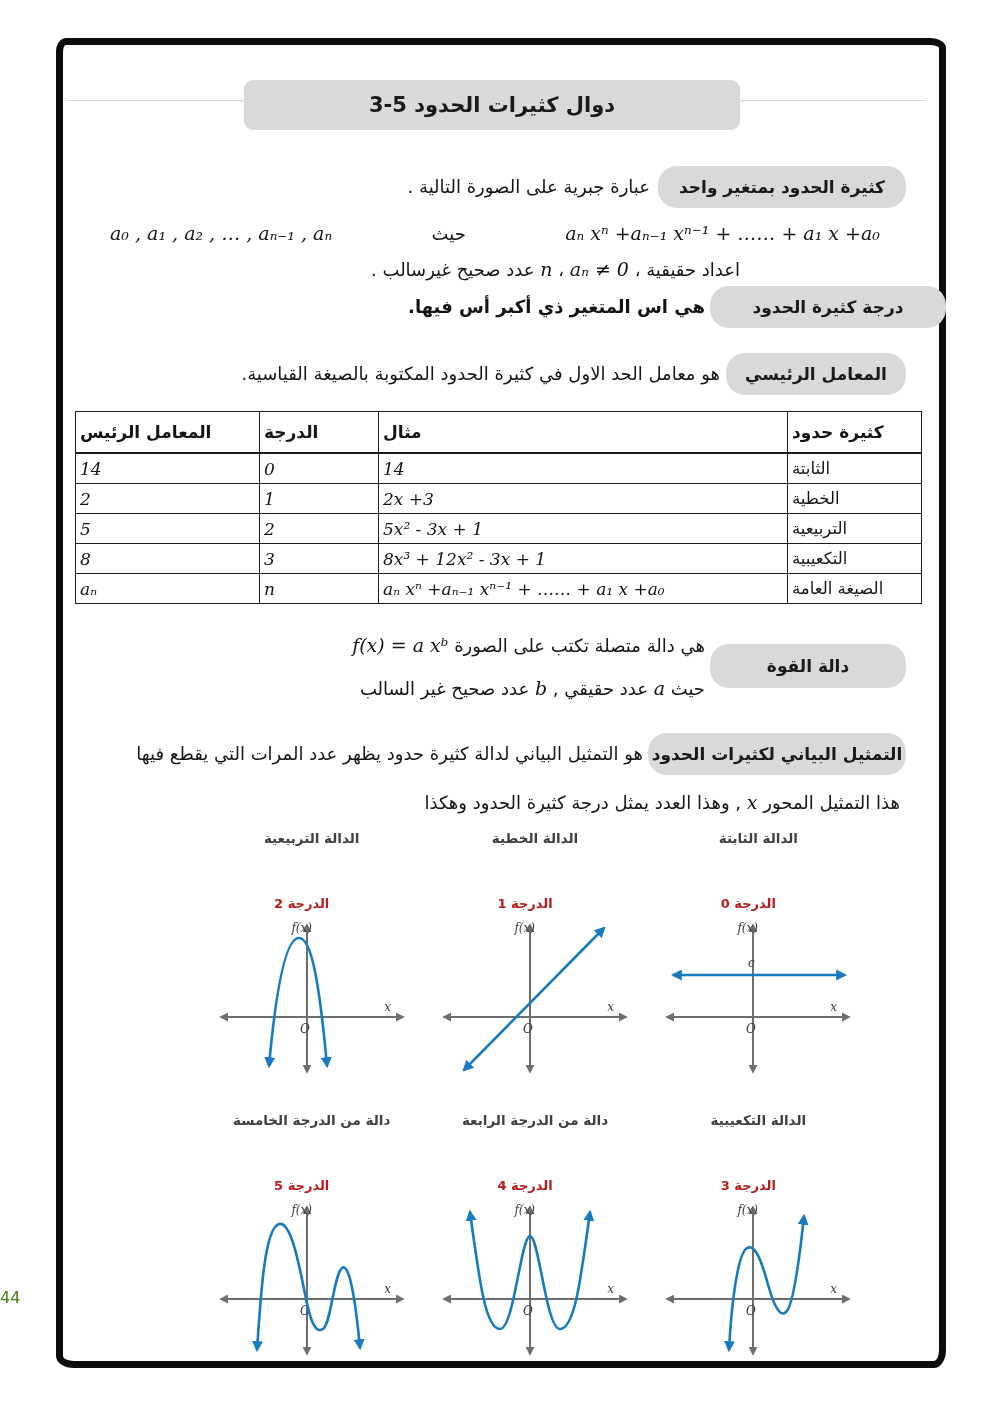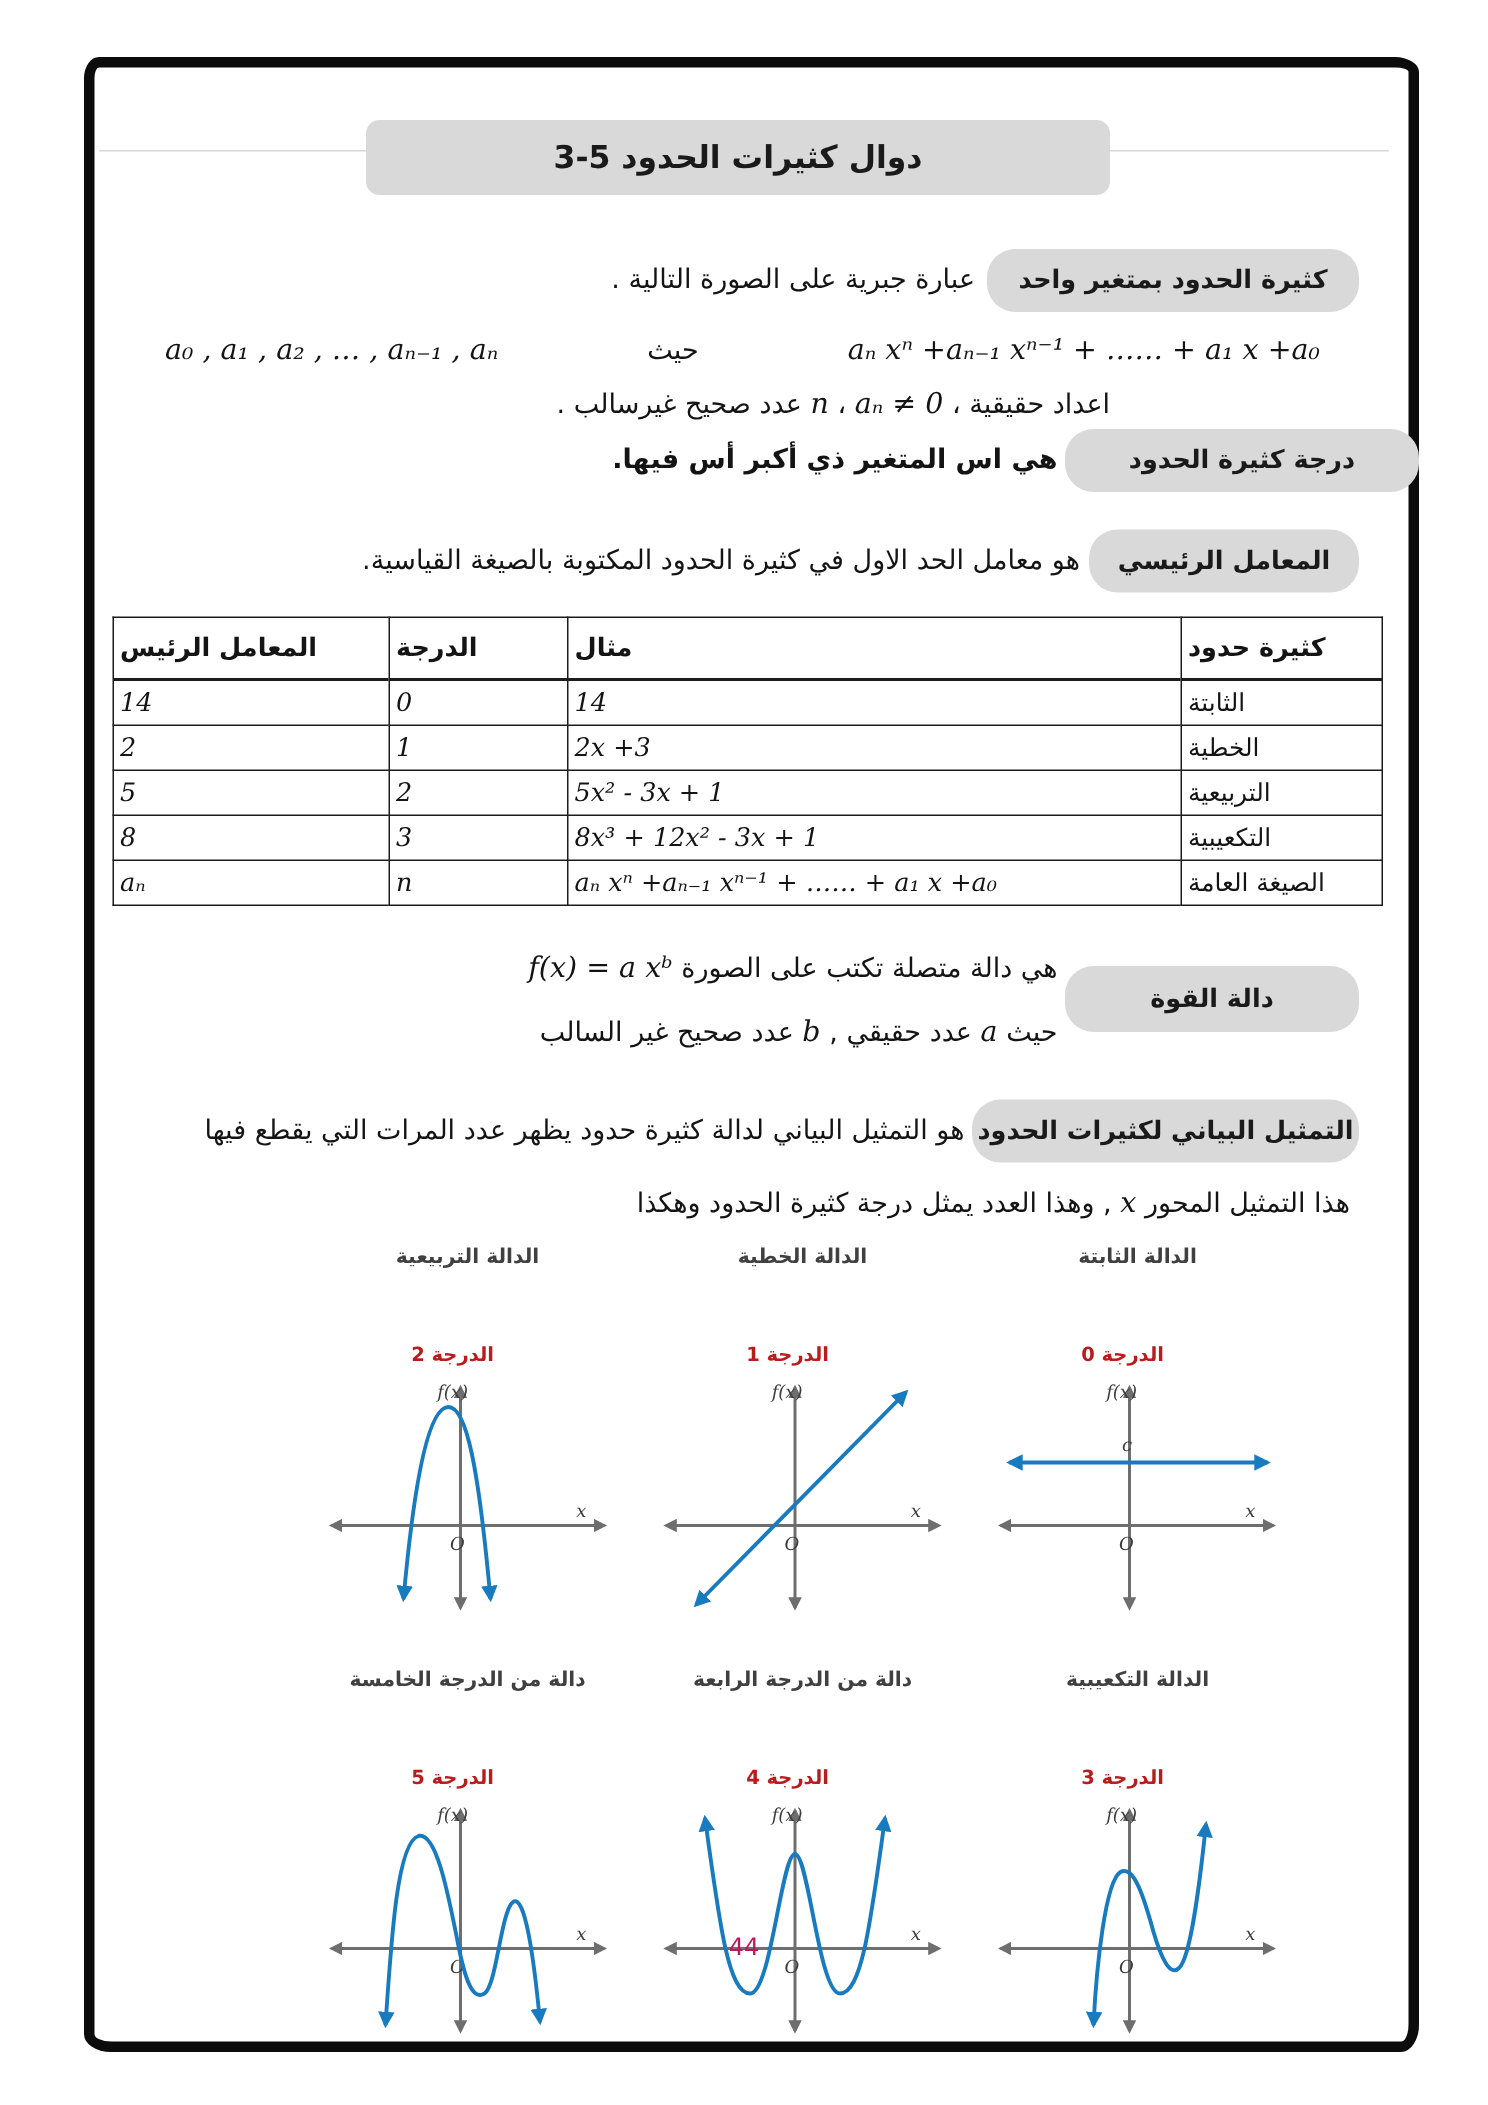--- a/index.html
+++ b/index.html
@@ -28,21 +28,21 @@
   .ptable .math{font-size:17px;}
   .graphs{position:absolute;left:200px;top:830px;width:670px;display:grid;
           grid-template-columns:repeat(3,1fr);direction:rtl;row-gap:30px;justify-items:center;}
   .gcell{display:flex;flex-direction:column;align-items:center;}
   .gtitle{font-size:13.5px;font-weight:700;color:#404040;margin-bottom:2px;}
   .gdeg{font-size:13px;font-weight:700;color:#b91c1c;transform:translateX(-10px);margin-bottom:1px;margin-top:48px;}
   .gsvg{width:210px;height:170px;display:block;}
   .axis{stroke:#6e6e6e;stroke-width:2;}
   .curve{stroke:#187bc0;stroke-width:2.6;fill:none;}
   .glabel{font:italic 12px "DejaVu Serif",serif;fill:#3d3d3d;}
-  .pagenum{position:absolute;left:0;right:0;top:1288px;text-align:center;font-size:16px;color:#be185d;}
+  .pagenum{position:absolute;left:0;right:0;top:1288px;text-align:left;font-size:16px;color:#4d7c0f;}
 </style>
 </head>
 <body>
 
 <div class="page">
 
   <div class="frame"></div>
   <div class="topline"></div>
 
   <div class="gray-box title-box">

